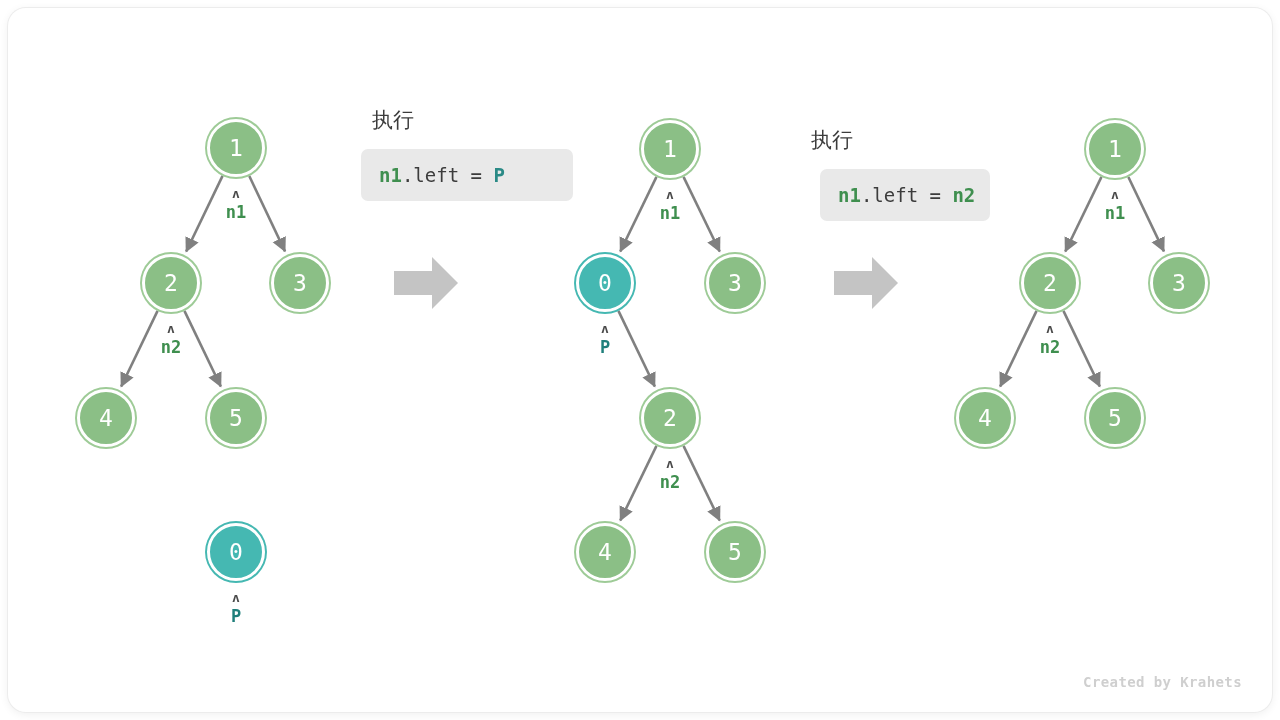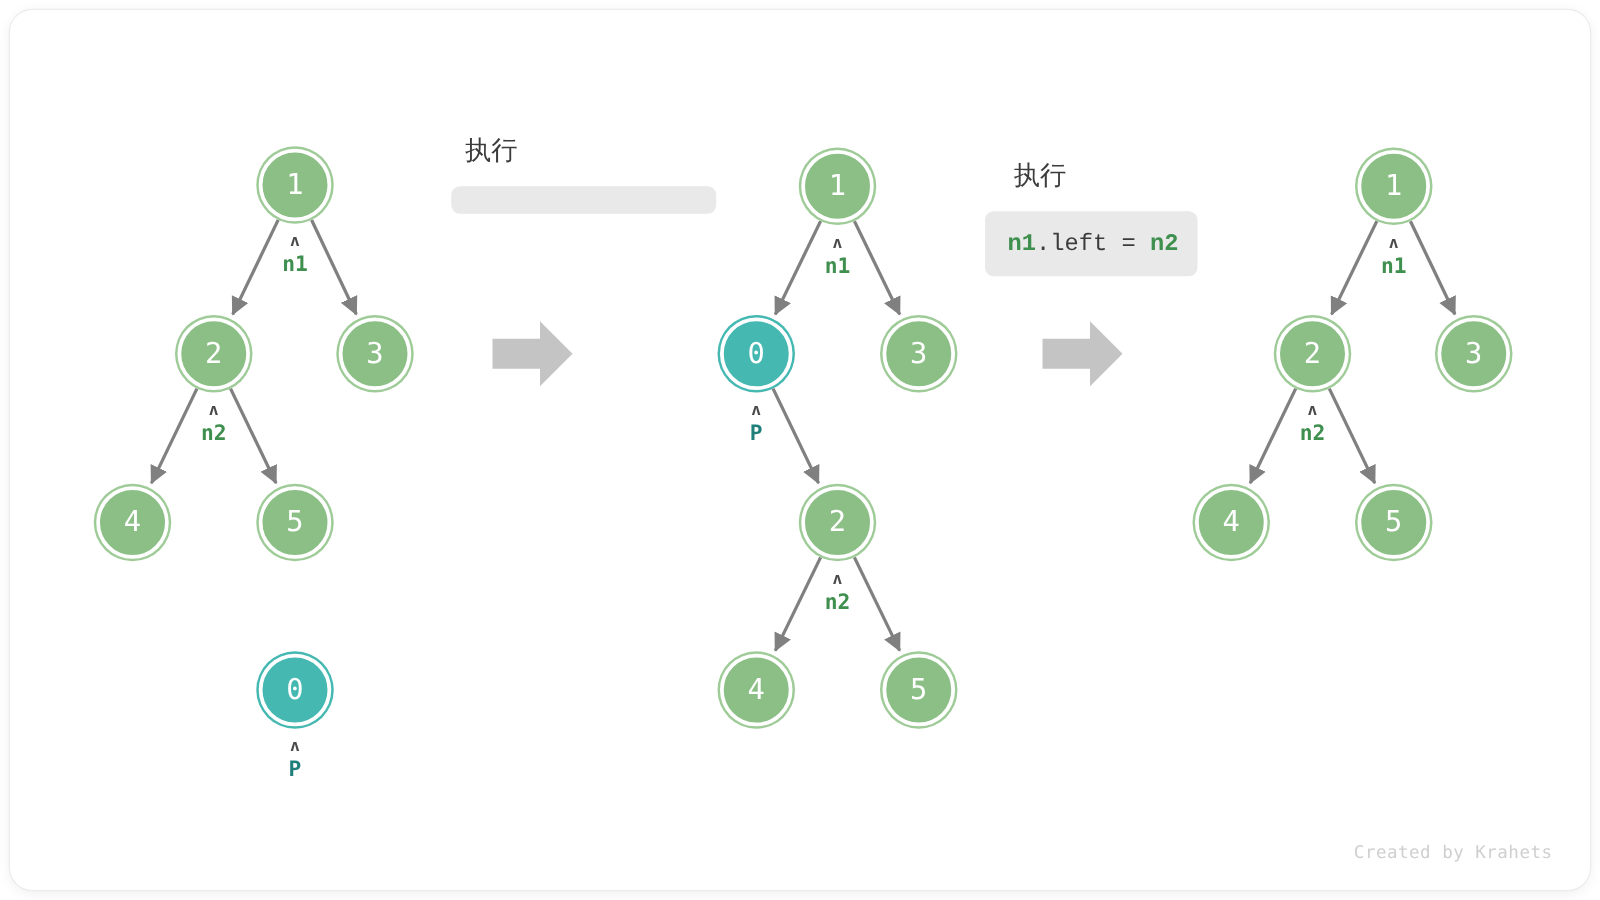--- a/index.html
+++ b/index.html
@@ -113,20 +113,21 @@
   .tok-d { color: #3c3c3c; }
 
   .credit {
     position: absolute;
     right: 30px;
     bottom: 22px;
     font-family: "DejaVu Sans Mono", "Liberation Mono", monospace;
     font-size: 14px;
     color: #cfcfcf;
     letter-spacing: 0.4px;
+    font-weight: bold;
   }
 </style>
 </head>
 <body>
 
 <div id="stage">
   <div id="card">
 
     <svg id="scene" viewBox="0 0 1280 720" xmlns="http://www.w3.org/2000/svg">
       <defs>
@@ -202,22 +203,23 @@
           <span class="pname">n1</span>
         </div>
         <div class="ptr green" style="left: 1042px; top: 315px;">
           <span class="caret">ʌ</span>
           <span class="pname">n2</span>
         </div>
       </div>
 
     <div class="step-label" style="left:364px; top:98px;">执行</div>
     <div class="codebox" id="code-0" style="left:353px; top:141px; width:212px;">
+        <span class="ln"><span class="tok-n">n1</span><span class="tok-d">.left = </span><span class="tok-p">P</span></span>
       </div>
 
     <div class="step-label" style="left:803px; top:118px;">执行</div>
-    <div class="codebox" id="code-1" style="left:780px; top:161px; width:170px;font-family:Liberation Mono, monospace;">
+    <div class="codebox" id="code-1" style="left:812px; top:161px; width:170px;">
         <span class="ln"><span class="tok-n">n1</span><span class="tok-d">.left = </span><span class="tok-n">n2</span></span>
       </div>
 
     <div class="credit">Created by Krahets</div>
   </div>
 </div>
 
 </body></html>

